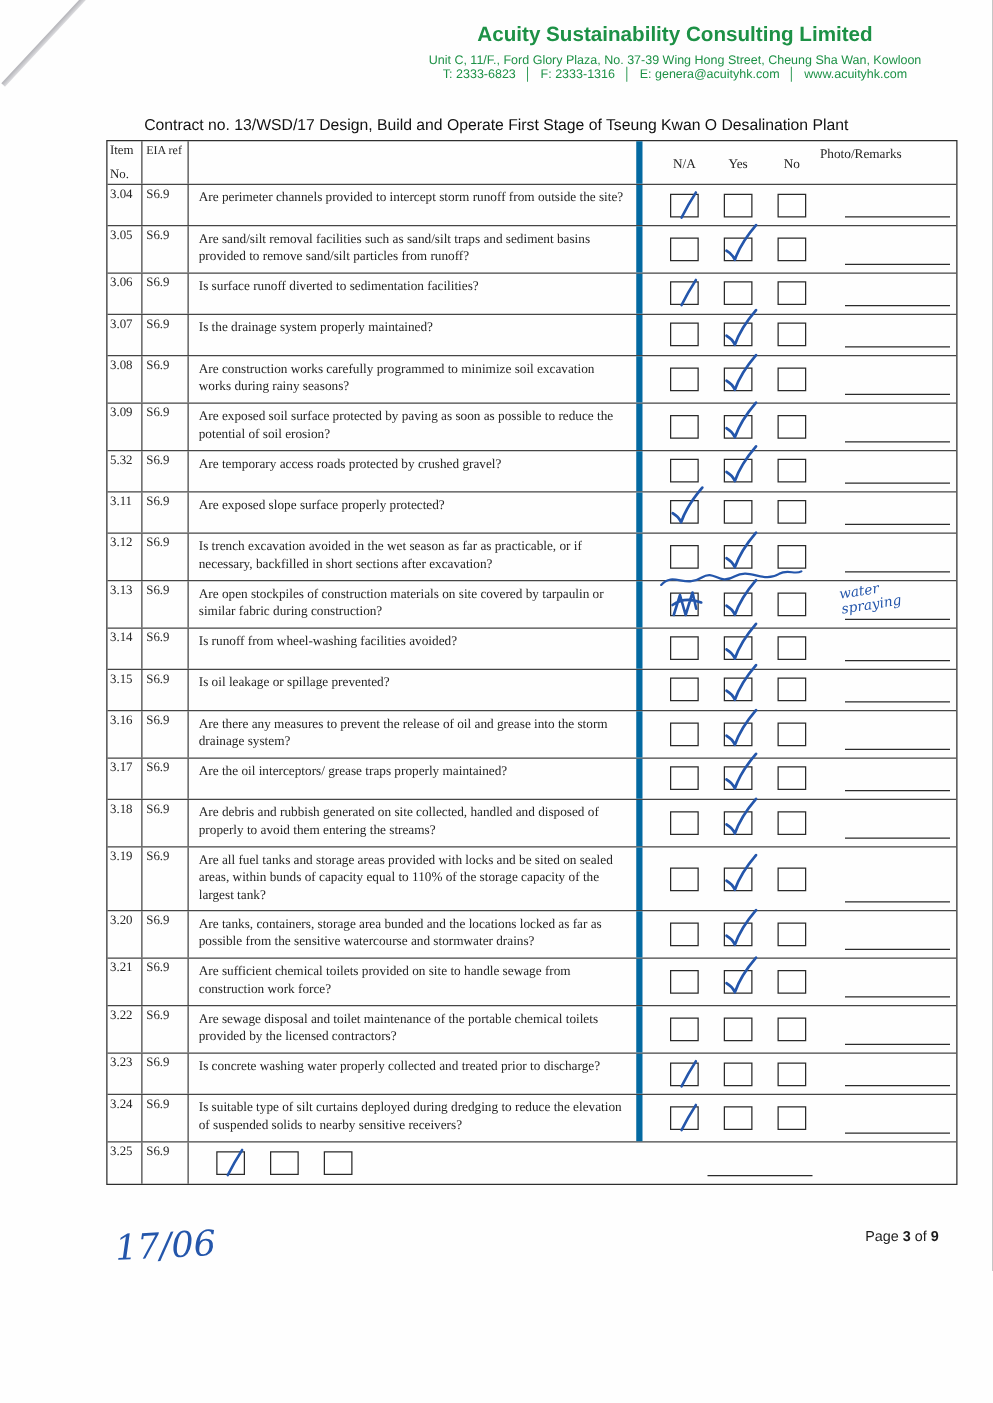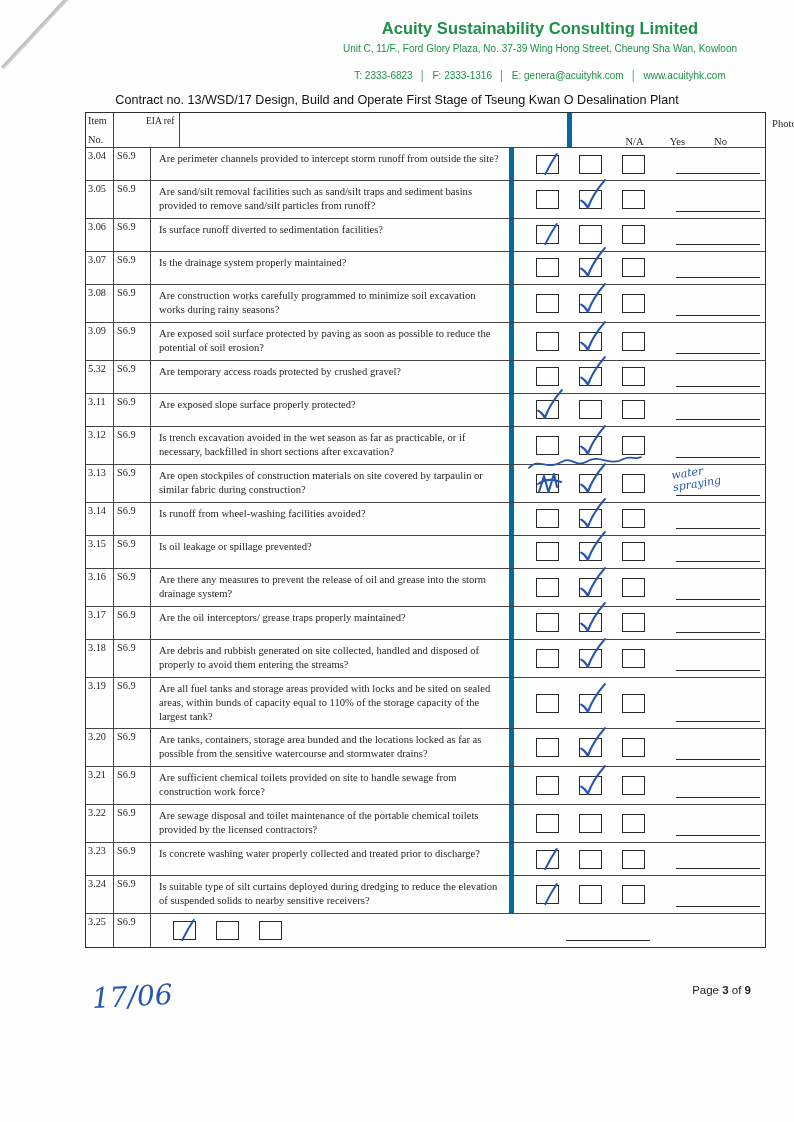--- a/index.html
+++ b/index.html
@@ -8,39 +8,39 @@
   
   .corner-artifact{position:absolute;left:-14px;top:28px;width:104px;height:4px;
         background:linear-gradient(#b3b3b8,#dcdcdf);transform:rotate(-47deg);}
   
   .logo{position:absolute;left:124px;top:10px;width:76px;text-align:center;}
   .logo-brand{color:var(--green,#1d9146);font-size:12px;letter-spacing:1.5px;font-style:italic;margin-top:1px;}
   .logo-tagline{color:#a9a04a;font-size:5.5px;letter-spacing:.6px;margin-top:1px;}
   .header-text{position:absolute;left:310px;top:18px;width:460px;text-align:center;}
   .company-name{color:var(--green,#1d9146);font-weight:bold;font-size:16.5px;line-height:1.25;}
   .company-address{color:var(--green,#1d9146);font-size:10px;margin-top:4px;}
-  .company-contacts{color:var(--green,#1d9146);font-size:10px;margin-top:16px;}
+  .company-contacts{color:var(--green,#1d9146);font-size:10px;margin-top:0;}
   .company-contacts .sep{margin:0 4px;font-weight:bold;}
   .doc-title{position:absolute;top:93px;left:0;width:100%;text-align:center;font-weight:normal;
         font-size:12.6px;color:#111;}
   
   .checklist{position:absolute;left:85px;top:112px;width:681px;border:1.4px solid #2e2e2e;
         font-family:"Liberation Serif",serif;color:#262626;box-sizing:border-box;}
   .trow{display:grid;grid-template-columns:28px 37px 363px 140px 110px;border-bottom:1px solid #454545;
         min-height:33px;box-sizing:border-box;}
   [data-name="checklist-body"] .trow:last-child{border-bottom:none;}
-  .thead{height:35px;gap:29px;}
+  .thead{height:35px;}
   .c-item{border-right:1px solid #454545;font-size:10.3px;padding:2px 1px 2px 2px;box-sizing:border-box;}
   .c-eia{border-right:1px solid #454545;font-size:10.3px;padding:2px 1px 2px 3px;box-sizing:border-box;}
   .c-q{border-right:5px solid #0369a1;font-size:10.6px;line-height:1.32;padding:4px 8px 5px 8px;box-sizing:border-box;}
   .c-checks{position:relative;display:flex;align-items:center;gap:20px;padding-left:22px;box-sizing:border-box;}
   .c-remarks{position:relative;box-sizing:border-box;}
   .head-item{display:flex;flex-direction:column;justify-content:space-between;}
   .head-eia{font-size:9.6px;}
-  .head-checks{align-items:flex-end;padding-top:3px;}
+  .head-checks{align-items:center;padding-top:3px;}
   .chead{width:23px;text-align:center;font-size:10.6px;}
   .head-remarks span{display:inline-block;padding:3px 0 0 2px;font-size:10.6px;}
   .box{position:relative;width:23px;height:19px;border:1.4px solid #2a2a2a;background:#fff;
         display:inline-block;box-sizing:border-box;flex:0 0 auto;}
   .remark-line{position:absolute;right:4px;bottom:6px;width:84px;border-bottom:1.1px solid #2b2b2b;}
   .remark-text{position:absolute;left:18px;top:1px;width:52px;color:var(--ink,#2456ab);font-style:italic;
         font-size:11px;line-height:1.05;transform:rotate(-9deg);font-family:"DejaVu Serif",serif;}
   
   .mark{position:absolute;pointer-events:none;}
   .mark path,.overline path{stroke:var(--ink,#2456ab);fill:none;stroke-linecap:round;stroke-linejoin:round;}

